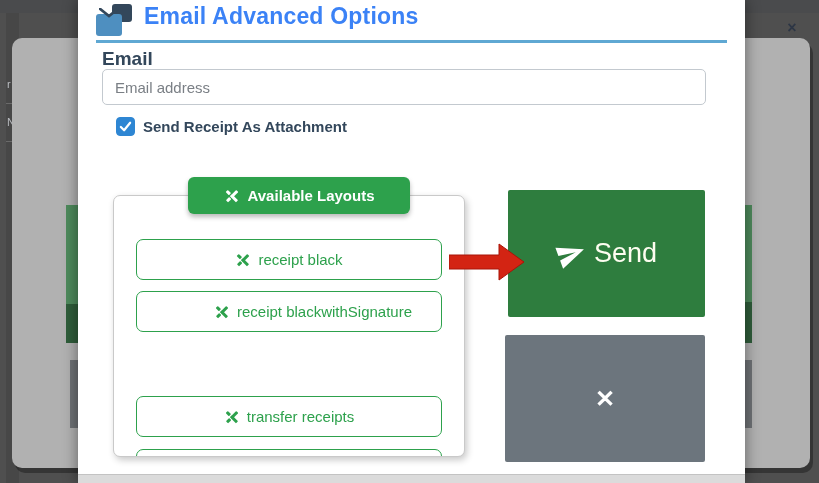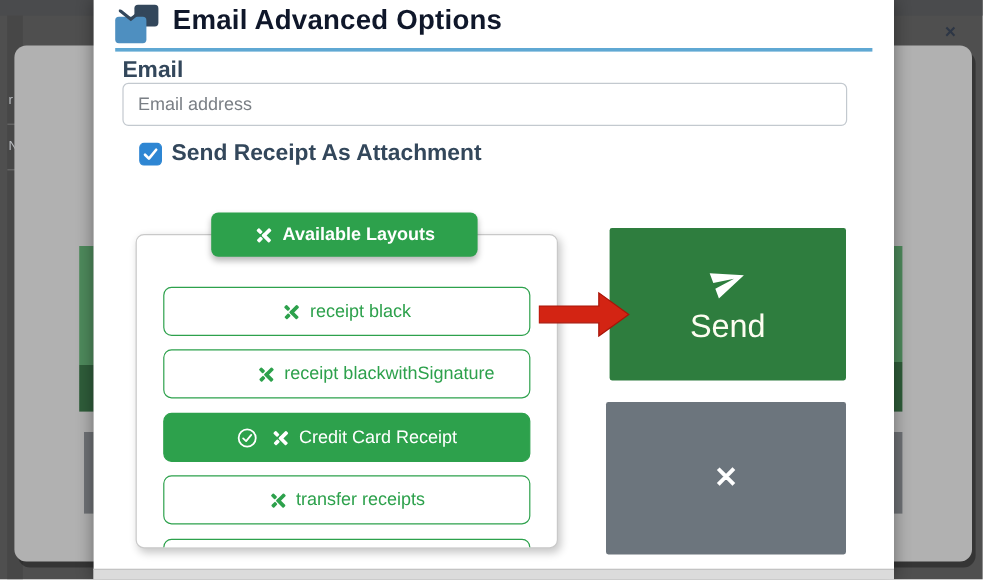--- a/index.html
+++ b/index.html
@@ -26,46 +26,46 @@
   .close-x { position:absolute; left:779px; top:15px; width:26px; height:26px; color:#2d3645; font-size:16px; font-weight:bold; text-align:center; line-height:26px; cursor:pointer; }
 
   
   .modal { position:absolute; left:78px; top:0; width:667px; height:483px; background:#ffffff; box-shadow:0 0 14px rgba(0,0,0,0.45); }
   .modal-bottom-band { position:absolute; left:0; top:474px; width:667px; height:9px; background:#dbdbdb; border-top:1px solid #c3c3c3; }
 
   .hdr-icon { position:absolute; left:18px; top:4px; width:36px; height:34px; }
   .hdr-icon .back-sq { position:absolute; right:0; top:0; width:20px; height:18px; background:#33475b; border-radius:3px; }
   .hdr-icon .front-env { position:absolute; left:0; bottom:2px; width:26px; height:22px; background:#4e8fc0; border-radius:3px; }
   .hdr-icon .env-flap { position:absolute; left:3px; top:4px; width:20px; height:10px; }
-  .modal-title { position:absolute; left:66px; top:3px; font-size:23px; font-weight:600; color:#0f172a; letter-spacing:0.2px; }
+  .modal-title { position:absolute; left:66px; top:3px; font-size:23px; font-weight:600; color:#3b82f6; letter-spacing:0.2px; }
   .hdr-divider { position:absolute; left:18px; top:40px; width:631px; height:3px; background:#5fa8d3; }
 
   .email-label { position:absolute; left:24px; top:48px; font-size:19px; font-weight:bold; color:#33475b; }
   .email-input { position:absolute; left:24px; top:69px; width:604px; height:36px; border:1px solid #c3c9cf; border-radius:5px; font-family:"Liberation Sans",sans-serif; font-size:15px; color:#333; padding:0 12px; outline:none; }
   .email-input::placeholder { color:#7a7f85; }
 
   .chk-row { position:absolute; left:38px; display:flex; align-items:center; gap:8px; }
   .chk-row-1 { top:117px; } .chk-row-2 { top:144px; }
   .chk-box { width:19px; height:19px; border-radius:4px; border:1px solid #b4b9be; background:#fff; display:flex; align-items:center; justify-content:center; cursor:pointer; flex:0 0 auto; }
   .chk-box.checked { background:#2e86d3; border-color:#2e86d3; }
   .chk-box svg { width:13px; height:13px; }
-  .chk-label { font-size:19px; font-weight:bold; color:#33475b; }
+  .chk-label { font-size:15px; font-weight:bold; color:#33475b; }
 
   .layouts-panel { position:absolute; left:35px; top:195px; width:352px; height:262px; background:#fff; border:1px solid #c9c9c9; border-radius:7px; box-shadow:2px 3px 7px rgba(0,0,0,0.22); overflow:hidden; }
-  .layouts-header { position:absolute; left:98px; top:177px; width:222px; height:37px; background:#2da14c; color:#fff; border:none; border-radius:6px; font-family:"Liberation Sans",sans-serif; font-size:15px; font-weight:bold; display:flex; align-items:center; justify-content:center; gap:8px; box-shadow:0 3px 5px rgba(0,0,0,0.28); cursor:pointer; z-index:3; }
+  .layouts-header { position:absolute; left:110px; top:177px; width:222px; height:37px; background:#2da14c; color:#fff; border:none; border-radius:6px; font-family:"Liberation Sans",sans-serif; font-size:15px; font-weight:bold; display:flex; align-items:center; justify-content:center; gap:8px; box-shadow:0 3px 5px rgba(0,0,0,0.28); cursor:pointer; z-index:3; }
 
   .layout-item { position:absolute; left:22px; width:306px; height:41px; background:#fff; border:1px solid #2da14c; border-radius:7px; color:#2da14c; font-size:15px; display:flex; align-items:center; justify-content:center; gap:7px; cursor:pointer; }
   .layout-item.selected { background:#2da14c; color:#fff; }
   .li-0 { top:43px; } .li-1 { top:95px;padding-left:48px; } .li-2 { top:148px; } .li-3 { top:200px; } .li-4 { top:253px; }
   .tools-icon { width:16px; height:16px; flex:0 0 auto; }
   .check-circle-icon { width:18px; height:18px; flex:0 0 auto; margin-right:4px; }
 
   .red-arrow { position:absolute; left:371px; top:243px; width:76px; height:38px; z-index:4; }
 
-  .send-btn { position:absolute; left:430px; top:190px; width:197px; height:127px; background:#2e7d3e; border:none; border-radius:2px; color:#fdfdf0; font-family:"Liberation Sans",sans-serif; font-size:27px; display:flex; flex-direction:column; align-items:center; justify-content:center; gap:8px; cursor:pointer; }
+  .send-btn { position:absolute; left:430px; top:190px; width:197px; height:127px; background:#2e7d3e; border:none; border-radius:2px; color:#fdfdf0; font-family:"Liberation Sans",sans-serif; font-size:27px; display:flex; flex-direction:row; align-items:center; justify-content:center; gap:8px; cursor:pointer; }
   .send-btn svg { width:30px; height:30px; }
   .cancel-btn { position:absolute; left:427px; top:335px; width:200px; height:127px; background:#6c757d; border:none; border-radius:2px; color:#ffffff; font-family:"Liberation Sans",sans-serif; font-size:27px; display:flex; flex-direction:column; align-items:center; justify-content:center; gap:6px; cursor:pointer; }
   .cancel-x { font-size:24px; font-weight:bold; line-height:1; }
 </style>
 </head>
 <body>
 
 <div class="screen">
 
   <div class="top-bar"></div>
@@ -128,37 +128,20 @@
               <rect x="10" y="1" width="4.6" height="13" rx="1.2"></rect>
               <rect x="10" y="16" width="4.6" height="7" rx="1.2"></rect>
             </g>
             <g transform="rotate(-45 12 12)">
               <rect x="9.4" y="1" width="4.6" height="7" rx="1.2"></rect>
               <rect x="9.4" y="10" width="4.6" height="13" rx="1.2"></rect>
             </g>
           </svg>
         <span>receipt blackwithSignature</span>
       </div>
-      <div class="layout-item li-2 selected">
-        <svg class="check-circle-icon" viewBox="0 0 24 24">
-            <circle cx="12" cy="12" r="9.5" fill="none" stroke="#fff" stroke-width="2"></circle>
-            <polyline points="7.5,12.5 10.8,15.5 16.5,8.5" fill="none" stroke="#fff" stroke-width="2" stroke-linecap="round" stroke-linejoin="round"></polyline>
-          </svg>
-        <svg class="tools-icon" viewBox="0 0 24 24" fill="currentColor">
-            <g transform="rotate(45 12 12)">
-              <rect x="10" y="1" width="4.6" height="13" rx="1.2"></rect>
-              <rect x="10" y="16" width="4.6" height="7" rx="1.2"></rect>
-            </g>
-            <g transform="rotate(-45 12 12)">
-              <rect x="9.4" y="1" width="4.6" height="7" rx="1.2"></rect>
-              <rect x="9.4" y="10" width="4.6" height="13" rx="1.2"></rect>
-            </g>
-          </svg>
-        <span>Credit Card Receipt</span>
-      </div>
       <div class="layout-item li-3">
         <svg class="tools-icon" viewBox="0 0 24 24" fill="currentColor">
             <g transform="rotate(45 12 12)">
               <rect x="10" y="1" width="4.6" height="13" rx="1.2"></rect>
               <rect x="10" y="16" width="4.6" height="7" rx="1.2"></rect>
             </g>
             <g transform="rotate(-45 12 12)">
               <rect x="9.4" y="1" width="4.6" height="7" rx="1.2"></rect>
               <rect x="9.4" y="10" width="4.6" height="13" rx="1.2"></rect>
             </g>

